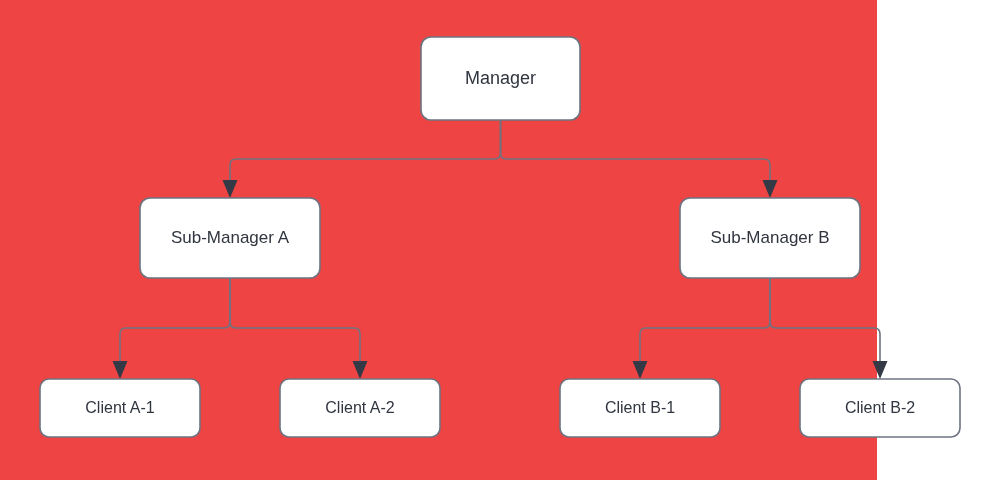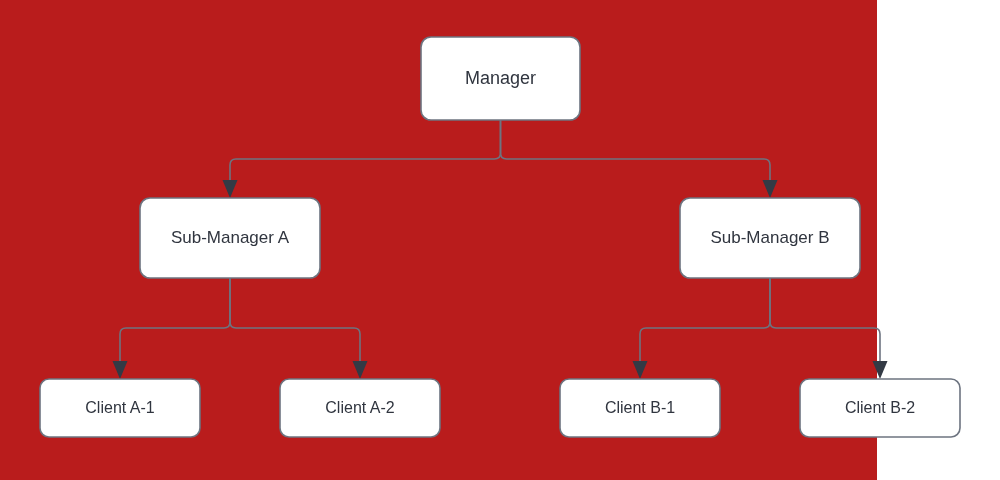--- a/index.html
+++ b/index.html
@@ -11,21 +11,21 @@
   body {
     width: 1000px;
     height: 480px;
     font-family: "Liberation Sans", sans-serif;
     overflow: hidden;
   }
   #diagram-canvas {
     position: relative;
     width: 877px;
     height: 480px;
-    background: #b91c1c;
+    background: #ef4444;
   }
   svg.diagram-svg {
     position: absolute;
     top: 0;
     left: 0;
     width: 1000px;
     height: 480px;
     display: block;
   }
   .node-box {

